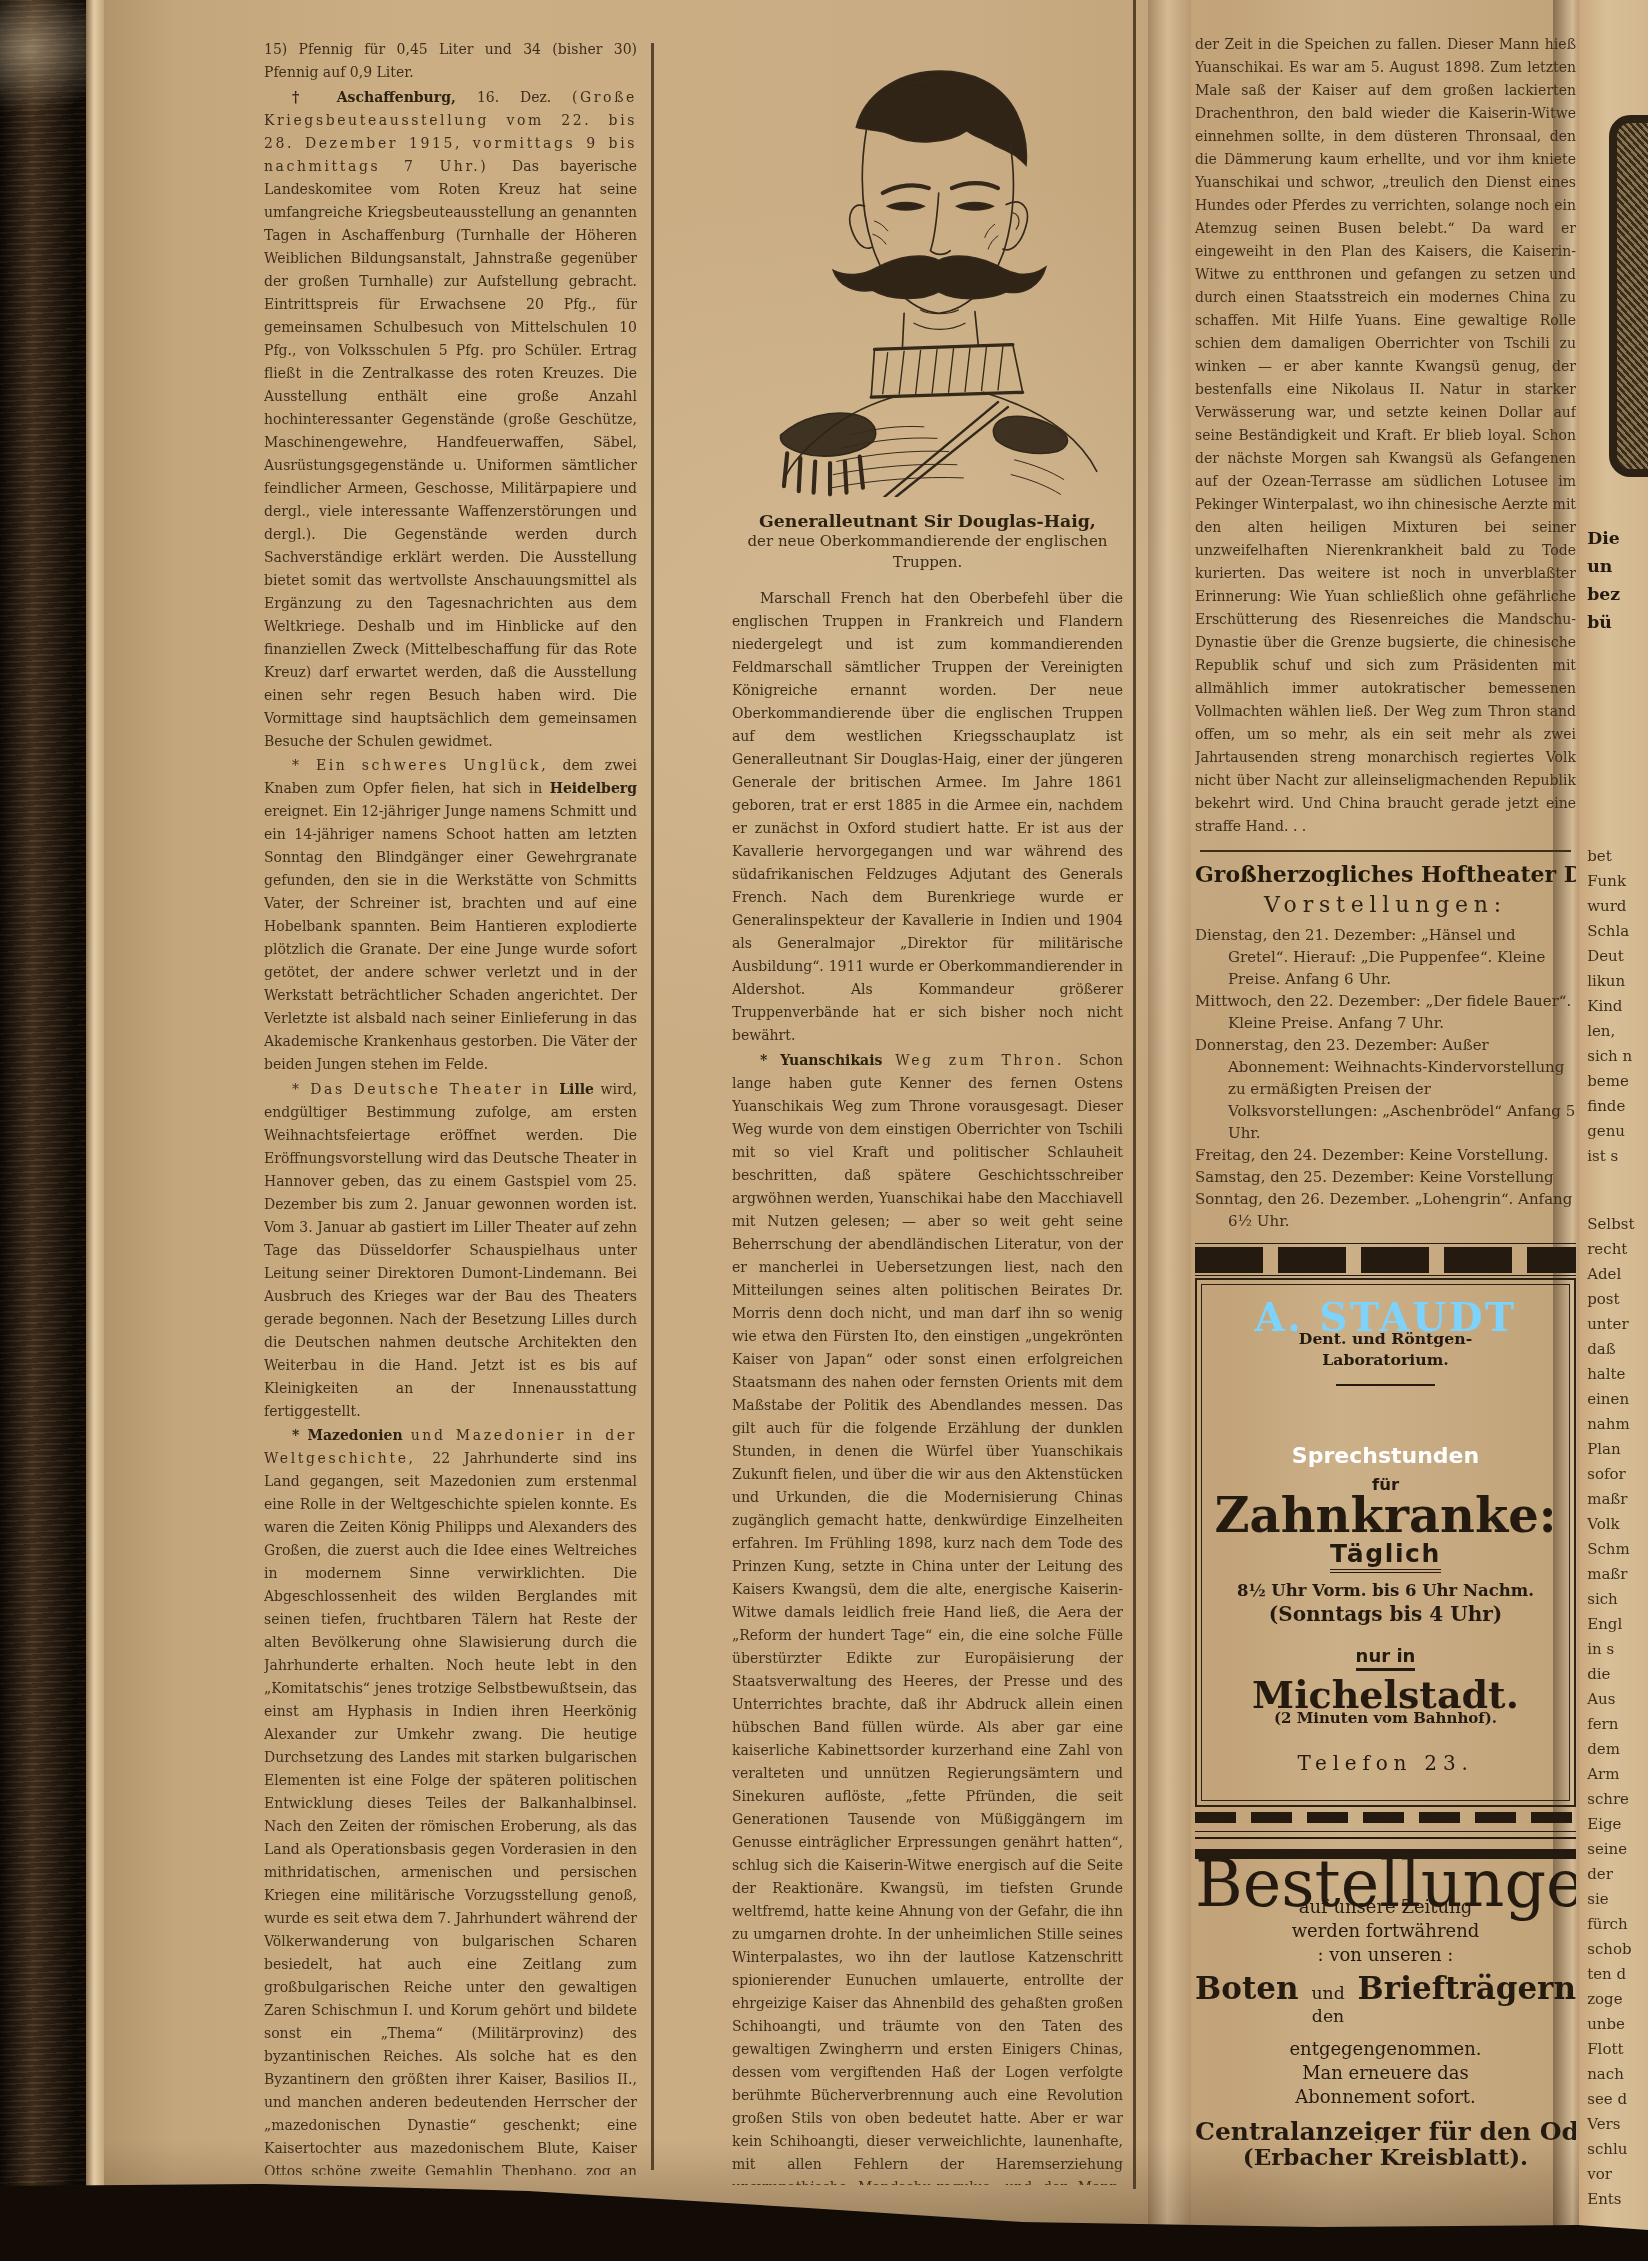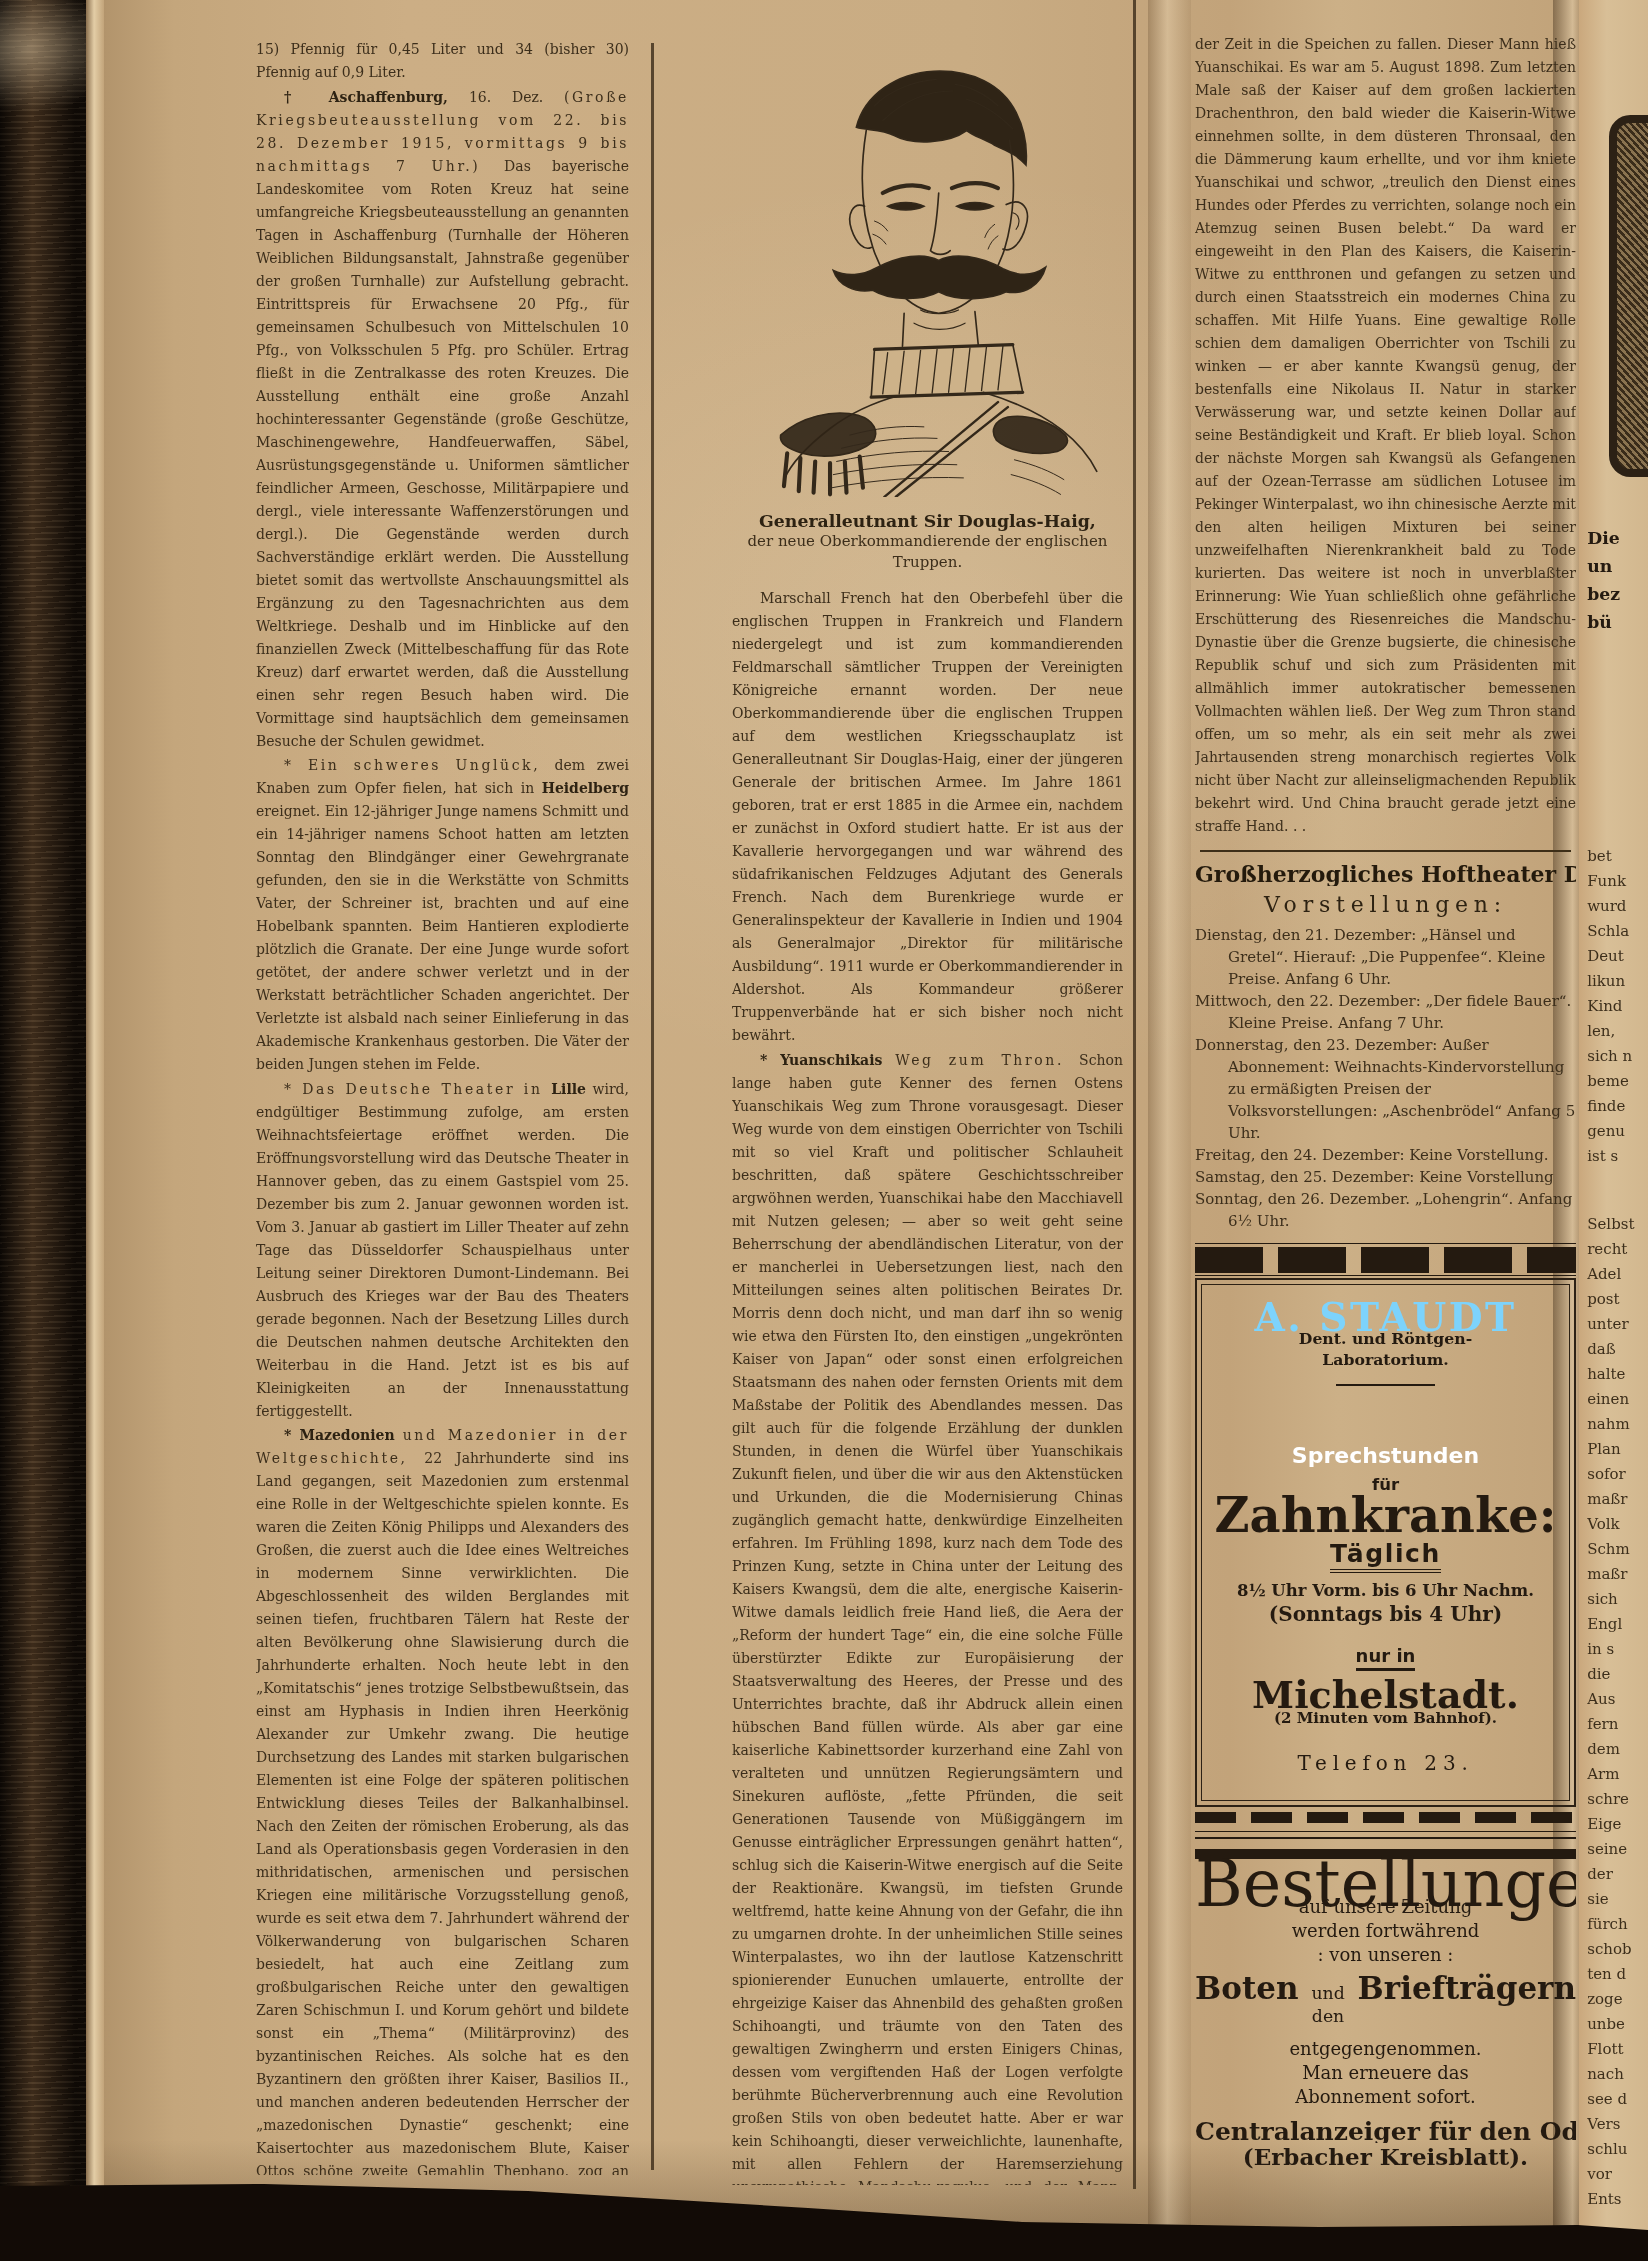--- a/index.html
+++ b/index.html
@@ -98,21 +98,21 @@
 <div id="stage">
   <div class="page"></div>
   <div class="book-edge"></div>
   <div class="page-edge-highlight"></div>
 
   <div class="vrule" style="left:651px;top:43px;height:2127px;"></div>
   <div class="vrule" style="left:1133px;top:0px;height:2189px;"></div>
   <div class="fold mid"></div>
   <div class="fold right"></div>
 
-  <div class="col" style="left:256px;top:38px;width:373px;height:2137px;">
+  <div class="col" style="left:264px;top:38px;width:373px;height:2137px;">
       <p class="para"><span class="seg-plain">15) Pfennig für 0,45 Liter und 34 (bisher 30) Pfennig auf 0,9 Liter.</span></p>
       <p class="para indent"><span class="seg-bold">† Aschaffenburg, </span><span class="seg-plain">16. Dez. </span><span class="seg-spaced">(Große Kriegsbeuteausstellung vom 22. bis 28. Dezember 1915, vormittags 9 bis nachmittags 7 Uhr.) </span><span class="seg-plain">Das bayerische Landeskomitee vom Roten Kreuz hat seine umfangreiche Kriegsbeuteausstellung an genannten Tagen in Aschaffenburg (Turnhalle der Höheren Weiblichen Bildungsanstalt, Jahnstraße gegenüber der großen Turnhalle) zur Aufstellung gebracht. Eintrittspreis für Erwachsene 20 Pfg., für gemeinsamen Schulbesuch von Mittelschulen 10 Pfg., von Volksschulen 5 Pfg. pro Schüler. Ertrag fließt in die Zentralkasse des roten Kreuzes. Die Ausstellung enthält eine große Anzahl hochinteressanter Gegenstände (große Geschütze, Maschinengewehre, Handfeuerwaffen, Säbel, Ausrüstungsgegenstände u. Uniformen sämtlicher feindlicher Armeen, Geschosse, Militärpapiere und dergl., viele interessante Waffenzerstörungen und dergl.). Die Gegenstände werden durch Sachverständige erklärt werden. Die Ausstellung bietet somit das wertvollste Anschauungsmittel als Ergänzung zu den Tagesnachrichten aus dem Weltkriege. Deshalb und im Hinblicke auf den finanziellen Zweck (Mittelbeschaffung für das Rote Kreuz) darf erwartet werden, daß die Ausstellung einen sehr regen Besuch haben wird. Die Vormittage sind hauptsächlich dem gemeinsamen Besuche der Schulen gewidmet.</span></p>
       <p class="para indent"><span class="seg-spaced">* Ein schweres Unglück, </span><span class="seg-plain">dem zwei Knaben zum Opfer fielen, hat sich in </span><span class="seg-bold">Heidelberg </span><span class="seg-plain">ereignet. Ein 12-jähriger Junge namens Schmitt und ein 14-jähriger namens Schoot hatten am letzten Sonntag den Blindgänger einer Gewehrgranate gefunden, den sie in die Werkstätte von Schmitts Vater, der Schreiner ist, brachten und auf eine Hobelbank spannten. Beim Hantieren explodierte plötzlich die Granate. Der eine Junge wurde sofort getötet, der andere schwer verletzt und in der Werkstatt beträchtlicher Schaden angerichtet. Der Verletzte ist alsbald nach seiner Einlieferung in das Akademische Krankenhaus gestorben. Die Väter der beiden Jungen stehen im Felde.</span></p>
       <p class="para indent"><span class="seg-spaced">* Das Deutsche Theater in </span><span class="seg-bold">Lille </span><span class="seg-plain">wird, endgültiger Bestimmung zufolge, am ersten Weihnachtsfeiertage eröffnet werden. Die Eröffnungsvorstellung wird das Deutsche Theater in Hannover geben, das zu einem Gastspiel vom 25. Dezember bis zum 2. Januar gewonnen worden ist. Vom 3. Januar ab gastiert im Liller Theater auf zehn Tage das Düsseldorfer Schauspielhaus unter Leitung seiner Direktoren Dumont-Lindemann. Bei Ausbruch des Krieges war der Bau des Theaters gerade begonnen. Nach der Besetzung Lilles durch die Deutschen nahmen deutsche Architekten den Weiterbau in die Hand. Jetzt ist es bis auf Kleinigkeiten an der Innenausstattung fertiggestellt.</span></p>
       <p class="para indent"><span class="seg-bold">* Mazedonien </span><span class="seg-spaced">und Mazedonier in der Weltgeschichte, </span><span class="seg-plain">22 Jahrhunderte sind ins Land gegangen, seit Mazedonien zum erstenmal eine Rolle in der Weltgeschichte spielen konnte. Es waren die Zeiten König Philipps und Alexanders des Großen, die zuerst auch die Idee eines Weltreiches in modernem Sinne verwirklichten. Die Abgeschlossenheit des wilden Berglandes mit seinen tiefen, fruchtbaren Tälern hat Reste der alten Bevölkerung ohne Slawisierung durch die Jahrhunderte erhalten. Noch heute lebt in den „Komitatschis“ jenes trotzige Selbstbewußtsein, das einst am Hyphasis in Indien ihren Heerkönig Alexander zur Umkehr zwang. Die heutige Durchsetzung des Landes mit starken bulgarischen Elementen ist eine Folge der späteren politischen Entwicklung dieses Teiles der Balkanhalbinsel. Nach den Zeiten der römischen Eroberung, als das Land als Operationsbasis gegen Vorderasien in den mithridatischen, armenischen und persischen Kriegen eine militärische Vorzugsstellung genoß, wurde es seit etwa dem 7. Jahrhundert während der Völkerwanderung von bulgarischen Scharen besiedelt, hat auch eine Zeitlang zum großbulgarischen Reiche unter den gewaltigen Zaren Schischmun I. und Korum gehört und bildete sonst ein „Thema“ (Militärprovinz) des byzantinischen Reiches. Als solche hat es den Byzantinern den größten ihrer Kaiser, Basilios II., und manchen anderen bedeutenden Herrscher der „mazedonischen Dynastie“ geschenkt; eine Kaisertochter aus mazedonischem Blute, Kaiser Ottos schöne zweite Gemahlin Thephano, zog an den deutschen Hof. Ueberhaupt haben die Mazedonierkaiser gern freundschaftliche Beziehungen zum deutschen Reiche gepflegt, dessen Herrscher u. a. vieles aus dem byzantinischen Hofzeremoniell übernahmen. Während der kurzen Zeit des lateinischen oder fränkischen Kaisertums, nach der Eroberung Konstantinopels durch die Kreuzfahrer 1204 erstanden überall deutsche und fränkische Ritterburgen, deren Adel später verarmte und mit den vornehmen Bulgarengeschlechtern die Führerschaft des Volkes bildeten. In der „orientalischen Frage“ spielte Mazedonien besonders seit dem Krimkriege eine große Rolle, da seine Komitatschis und Freischärler den Diplomaten nur zu oft einen Strich durch die Rechnung machten. Die letzten Balkankriege brachten nur eine provisorische Lösung der „mazedonischen</span></p>
     </div>
 
   <div class="col" style="left:732px;top:35px;width:391px;height:2150px;">
     <figure style="width:354px;margin:13px auto 6.6px;">
       <svg viewBox="0 0 430 545" width="354" height="449">

